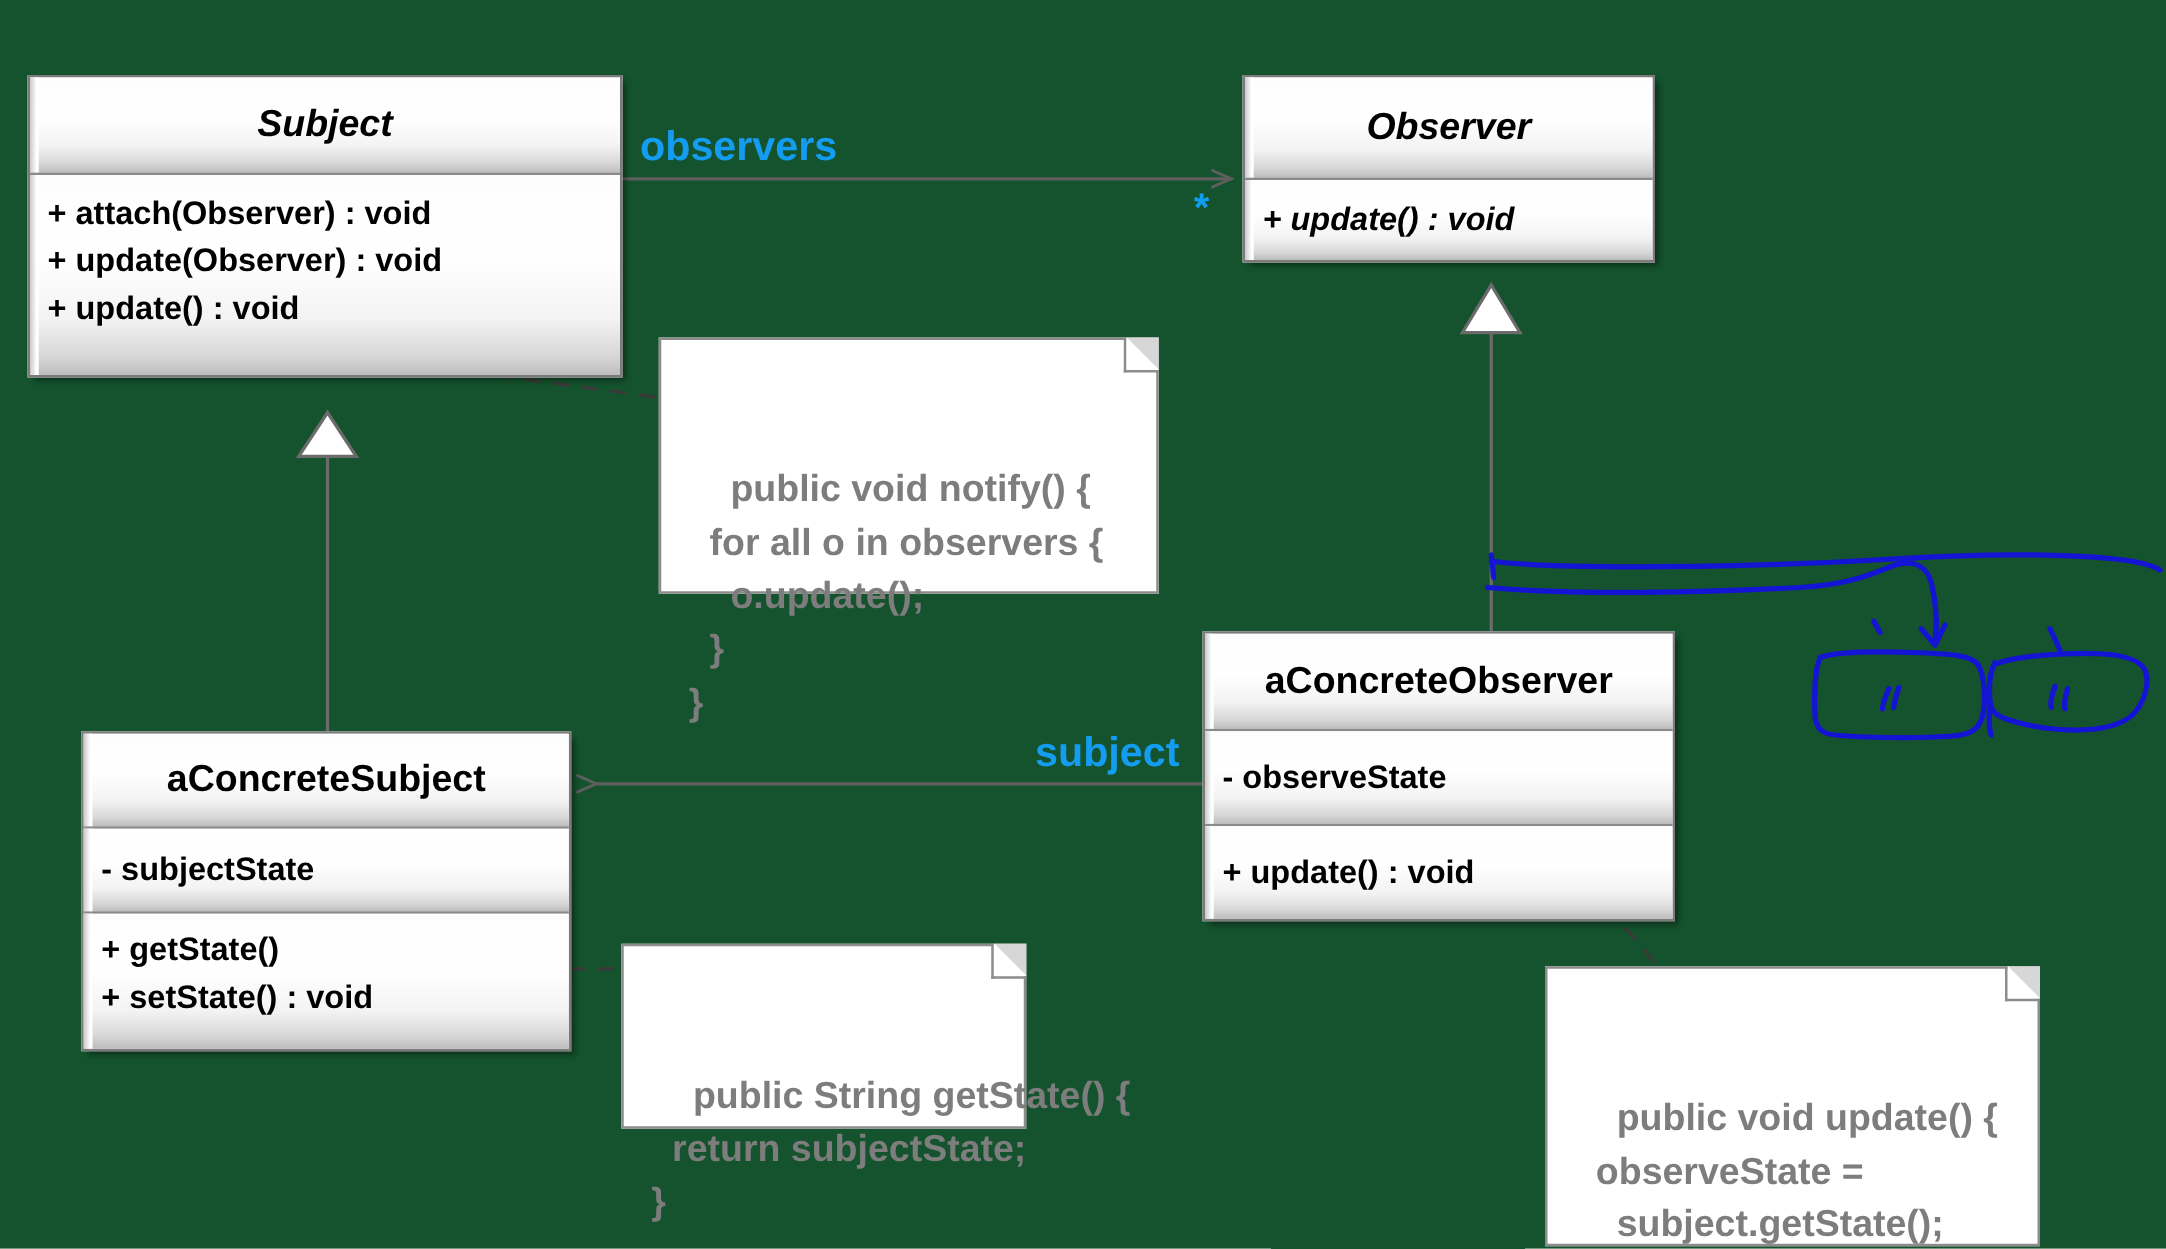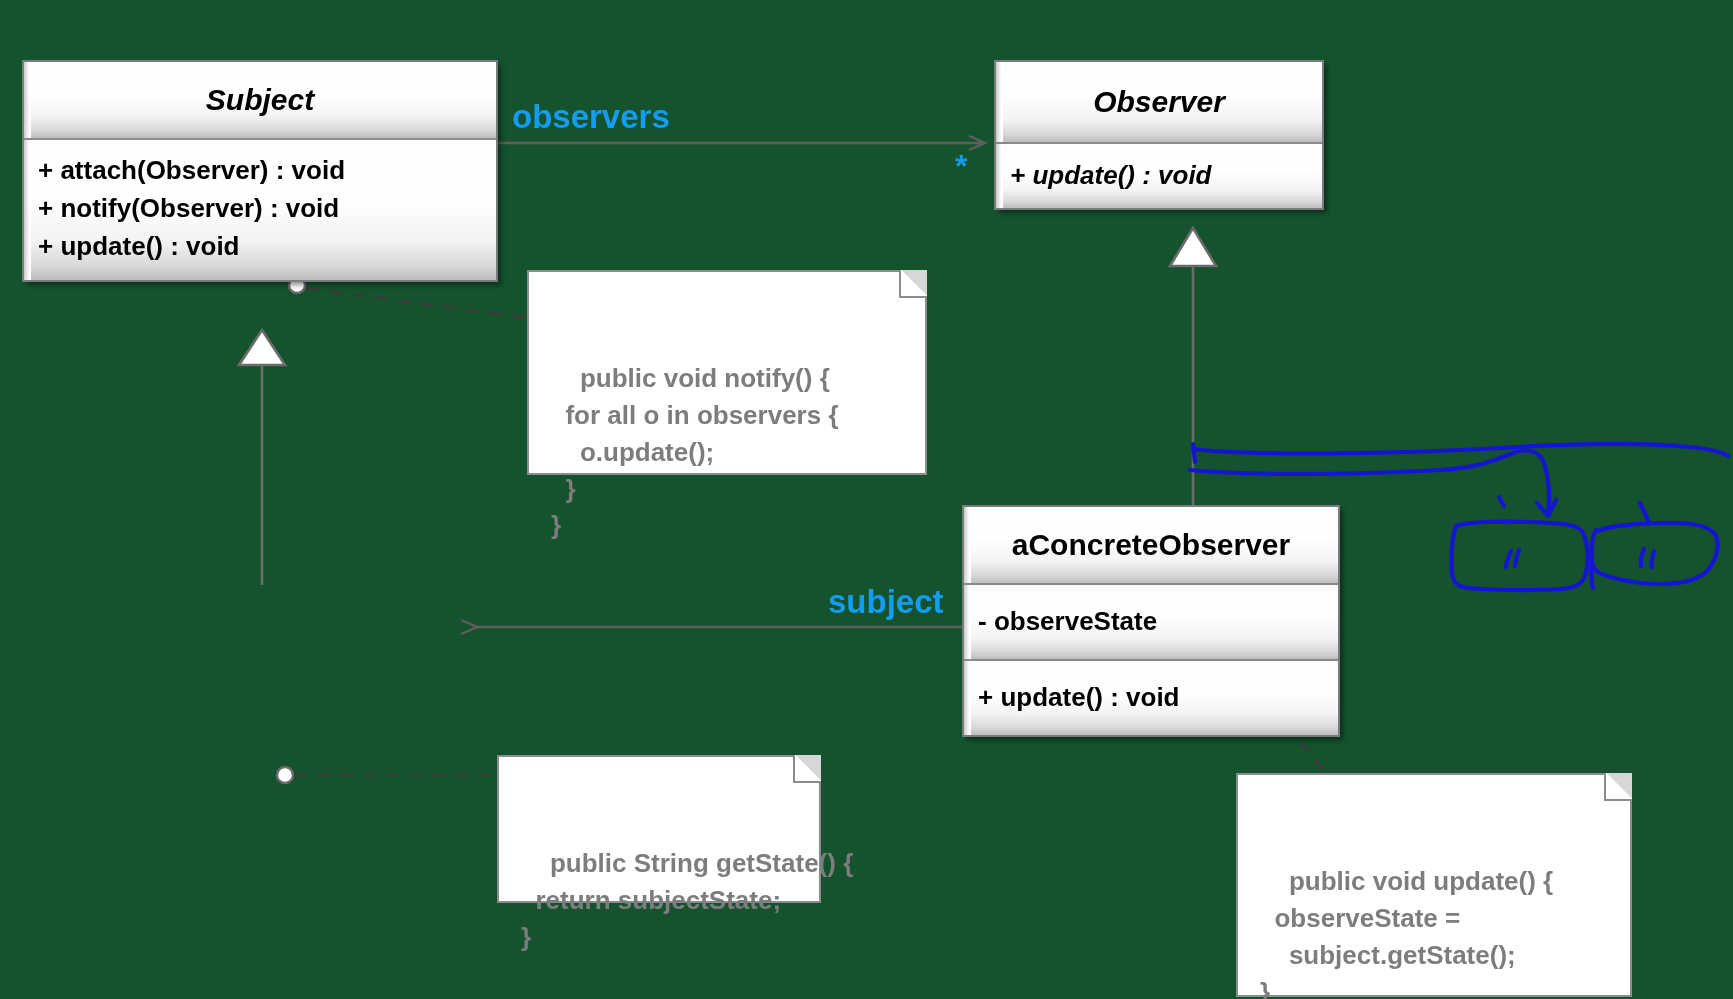--- a/index.html
+++ b/index.html
@@ -72,21 +72,21 @@
   }
 
   
   .uml-note {
     position: absolute;
     box-sizing: border-box;
     border: 2px solid #8c8c8c;
     background: #ffffff;
     color: #7d7d7d;
     font-weight: bold;
-    font-size: 26px;
+    font-size: 30px;
     line-height: 1.42;
     padding: 14px 18px 10px 22px;
     white-space: pre;
   }
   .note-fold {
     position: absolute;
     top: -2px;
     right: -2px;
     width: 26px;
     height: 26px;
@@ -161,36 +161,48 @@
     <line x1="294" y1="775" x2="497" y2="775" stroke="#3a3a3a" stroke-width="2.6" stroke-dasharray="13,10"></line>
 
     <circle cx="1262" cy="700" r="9" fill="#ffffff" stroke="#6b6b6b" stroke-width="2.4"></circle>
     <line x1="1270" y1="707" x2="1345" y2="795" stroke="#3a3a3a" stroke-width="2.6" stroke-dasharray="13,10"></line>
   </svg>
 
   <div class="uml-class" style="left:22px; top:60px; width:476px;">
     <div class="compartment" style="height:78px; display:flex; align-items:center; justify-content:center;">
       <div class="cmp-title abstract">Subject</div>
     </div>
-    <div class="compartment" style="height:140px; padding-top:12px;">
+    <div class="compartment" style="height:160px; padding-top:12px;">
       <div class="member">+ attach(Observer) : void</div>
-      <div class="member">+ notify(Observer) : void</div>
+      <div class="member">+ update(Observer) : void</div>
       <div class="member">+ update() : void</div>
     </div>
   </div>
 
   <div class="uml-class" style="left:994px; top:60px; width:330px;">
     <div class="compartment" style="height:82px; display:flex; align-items:center; justify-content:center;">
       <div class="cmp-title abstract">Observer</div>
     </div>
     <div class="compartment" style="height:64px; display:flex; align-items:center;">
       <div class="member abstract">+ update() : void</div>
     </div>
   </div>
 
+  <div class="uml-class" style="left:65px; top:585px; width:392px;">
+    <div class="compartment" style="height:76px; display:flex; align-items:center; justify-content:center;">
+      <div class="cmp-title">aConcreteSubject</div>
+    </div>
+    <div class="compartment" style="height:68px; display:flex; align-items:center;">
+      <div class="member">- subjectState</div>
+    </div>
+    <div class="compartment" style="height:108px; padding-top:10px;">
+      <div class="member">+ getState()</div>
+      <div class="member">+ setState() : void</div>
+    </div>
+  </div>
 
   <div class="uml-class" style="left:962px; top:505px; width:378px;">
     <div class="compartment" style="height:78px; display:flex; align-items:center; justify-content:center;">
       <div class="cmp-title">aConcreteObserver</div>
     </div>
     <div class="compartment" style="height:76px; display:flex; align-items:center;">
       <div class="member">- observeState</div>
     </div>
     <div class="compartment" style="height:74px; display:flex; align-items:center;">
       <div class="member">+ update() : void</div>

